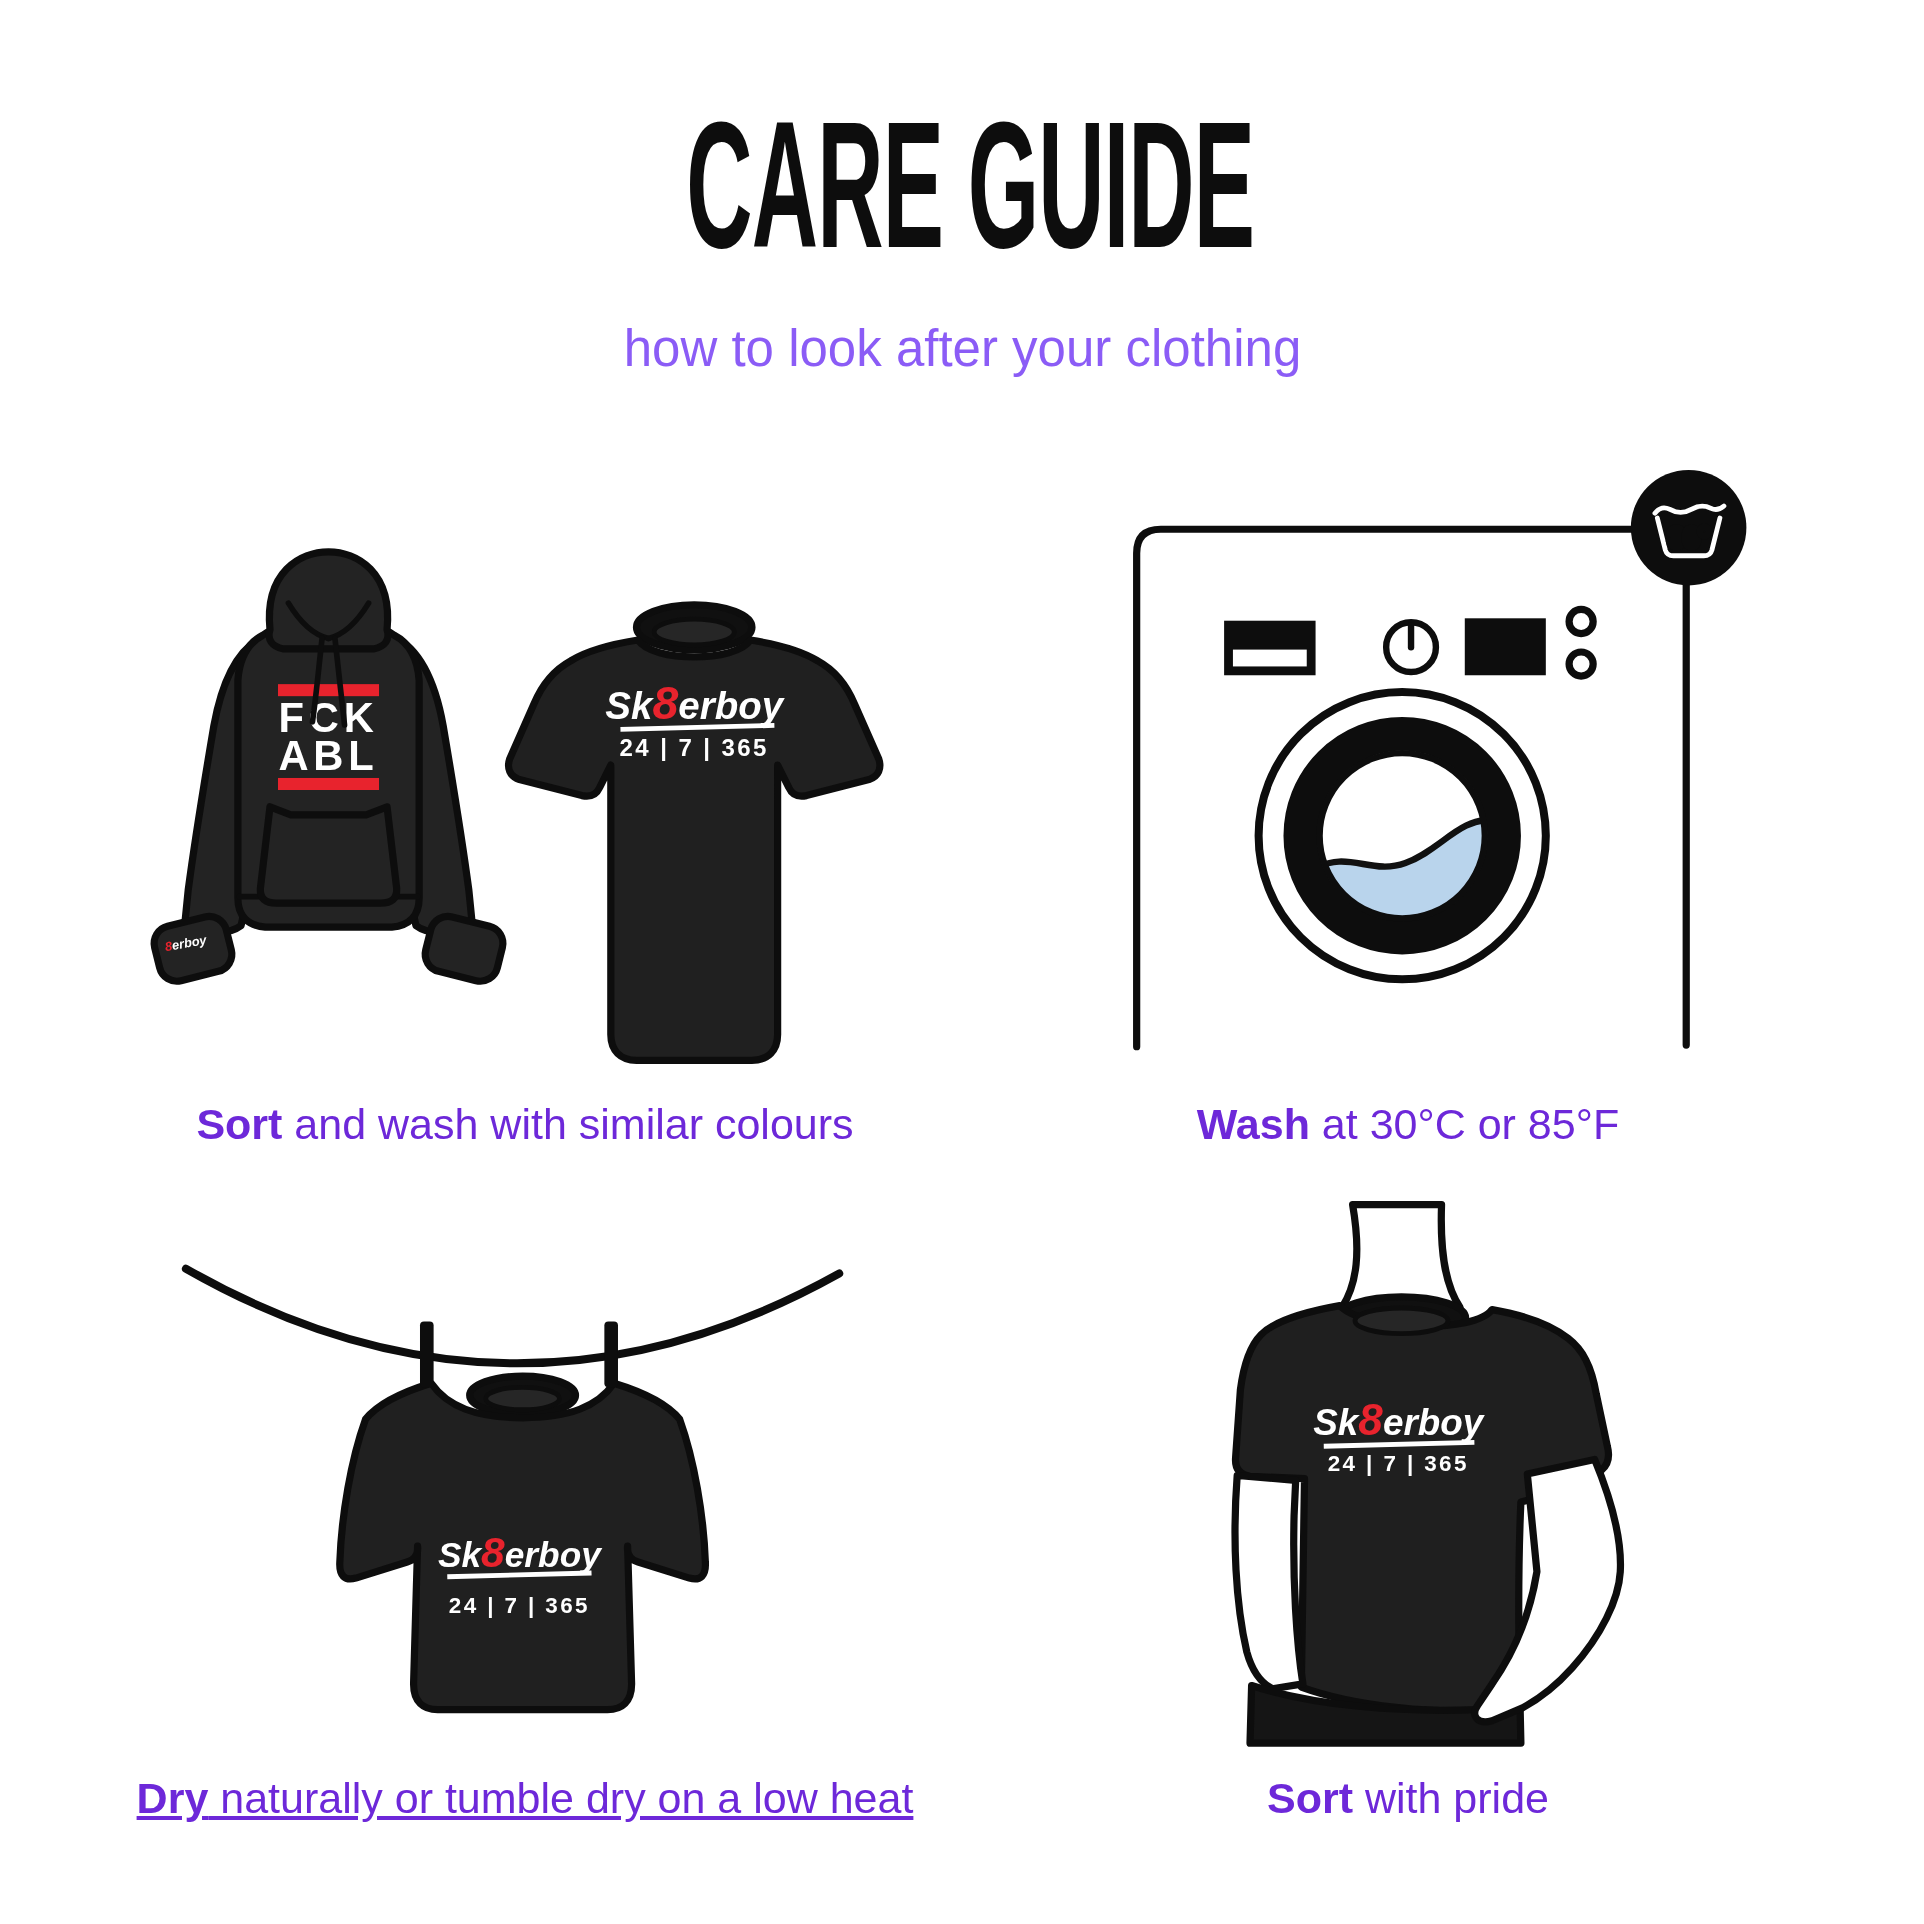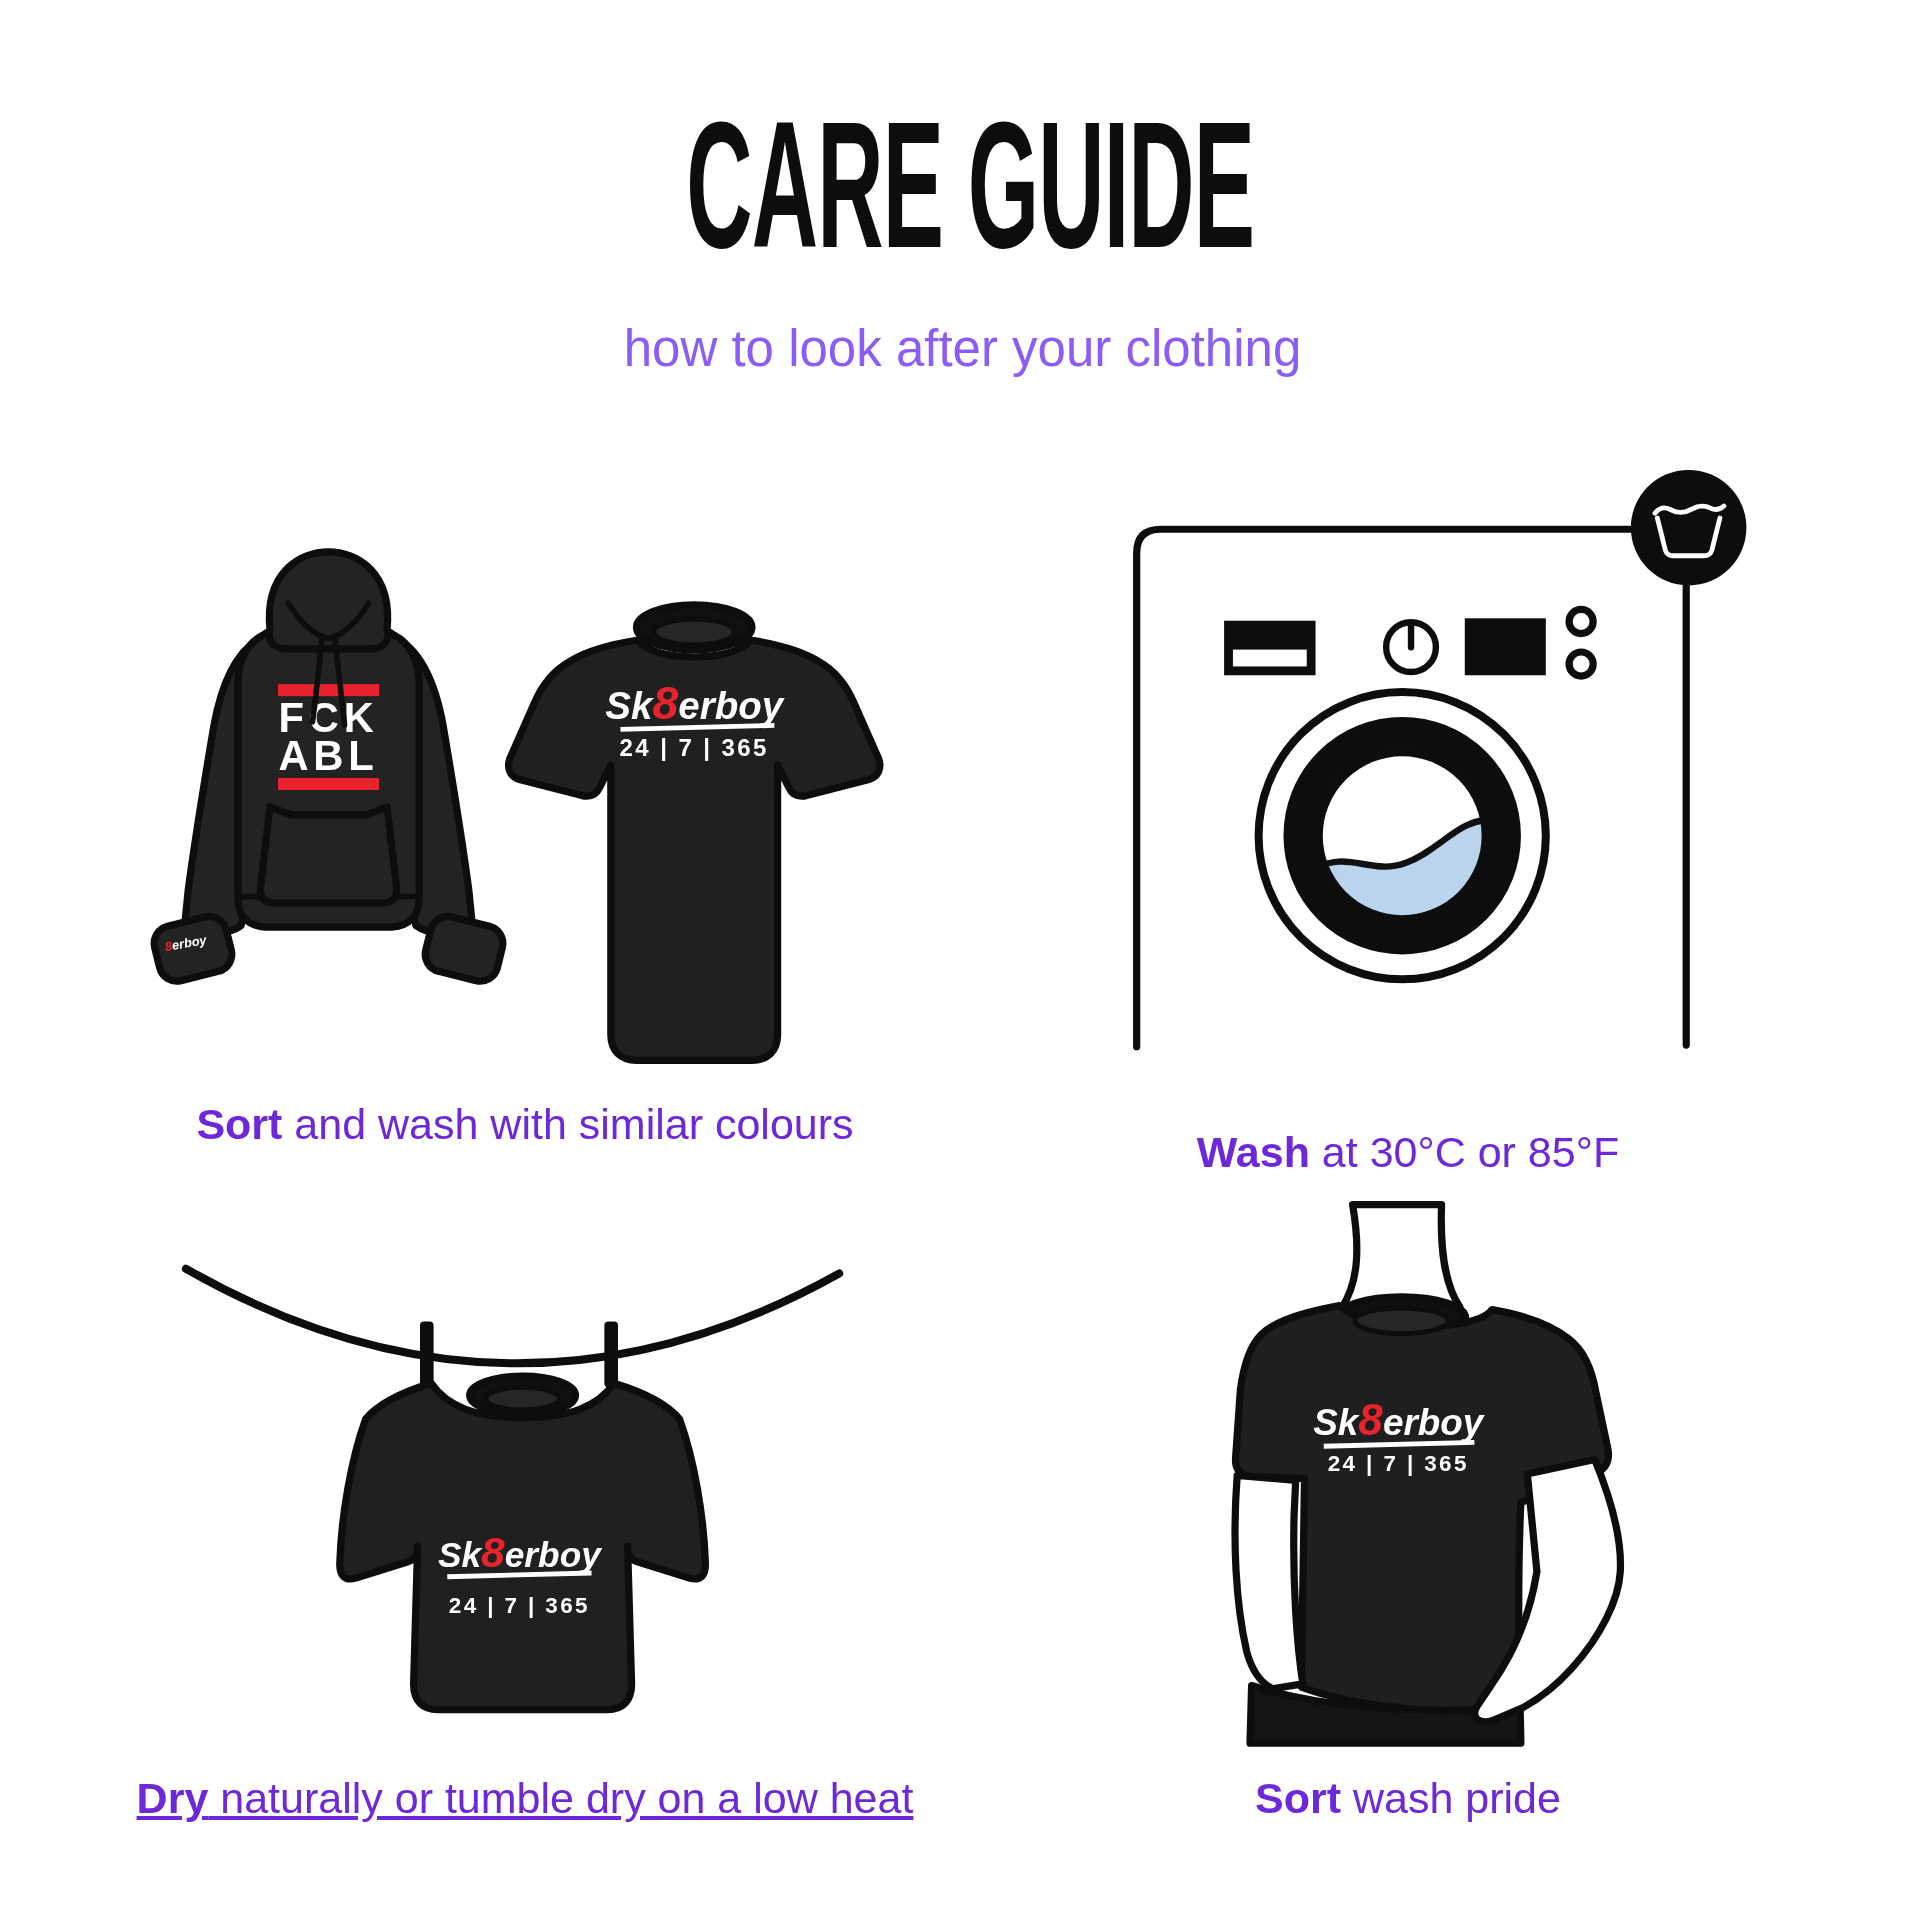--- a/index.html
+++ b/index.html
@@ -6,21 +6,21 @@
   .canvas{position:relative;width:1925px;height:1925px;background:#ffffff;overflow:hidden;
           font-family:"Liberation Sans","DejaVu Sans",sans-serif;color:#111;}
   .title-wrap{position:absolute;left:8px;top:95px;width:1925px;text-align:center;}
   .title-inner{display:inline-block;font-weight:bold;font-size:167px;line-height:1.0;
                letter-spacing:-1.6px;transform:scale(0.55,1.08);transform-origin:center top;color:#0d0d0d;}
   .subtitle{position:absolute;left:0;top:319px;width:1925px;text-align:center;
             font-size:51px;font-weight:400;color:#8b5cf6;}
   .caption{position:absolute;font-size:43px;color:#6d28d9;text-align:center;}
   .caption b{font-weight:bold;}
   .cap-sort{left:120px;top:1100px;width:810px;}
-  .cap-wash{left:1055px;top:1128px;width:706px;}
+  .cap-wash{left:1055px;top:1100px;width:706px;}
   .cap-dry{left:120px;top:1774px;width:810px;text-decoration:underline;}
   .cap-wear{left:1055px;top:1774px;width:706px;}
   svg{position:absolute;overflow:visible;}
   svg text{font-family:"Liberation Sans","DejaVu Sans",sans-serif;}
 </style>
 </head>
 <body>
 
 <div class="canvas">
 
@@ -180,17 +180,17 @@
       </g>
 
       <path fill="#ffffff" d="M 152 350 C 146 430 150 510 164 570 C 170 592 180 608 196 616 L 234 610 C 226 560 221 480 223 400 L 225 356 Z"></path>
 
       <path fill="#151515" d="M 170 612 C 250 638 360 646 452 642 L 505 638 L 506 684 L 168 684 Z"></path>
 
       <path fill="#ffffff" d="M 598 330 C 622 388 632 434 630 470 C 628 505 606 550 570 590 C 552 610 530 628 508 640 L 470 656 C 452 661 443 650 452 637 L 470 610 C 498 570 518 520 526 470 L 514 348 Z"></path>
     </g>
   </svg>
   <div class="caption cap-wear">
-    <b>Sort</b><span> wash pride</span>
+    <b>Sort</b><span> with pride</span>
   </div>
 
 </div>
 
 
 </body></html>

